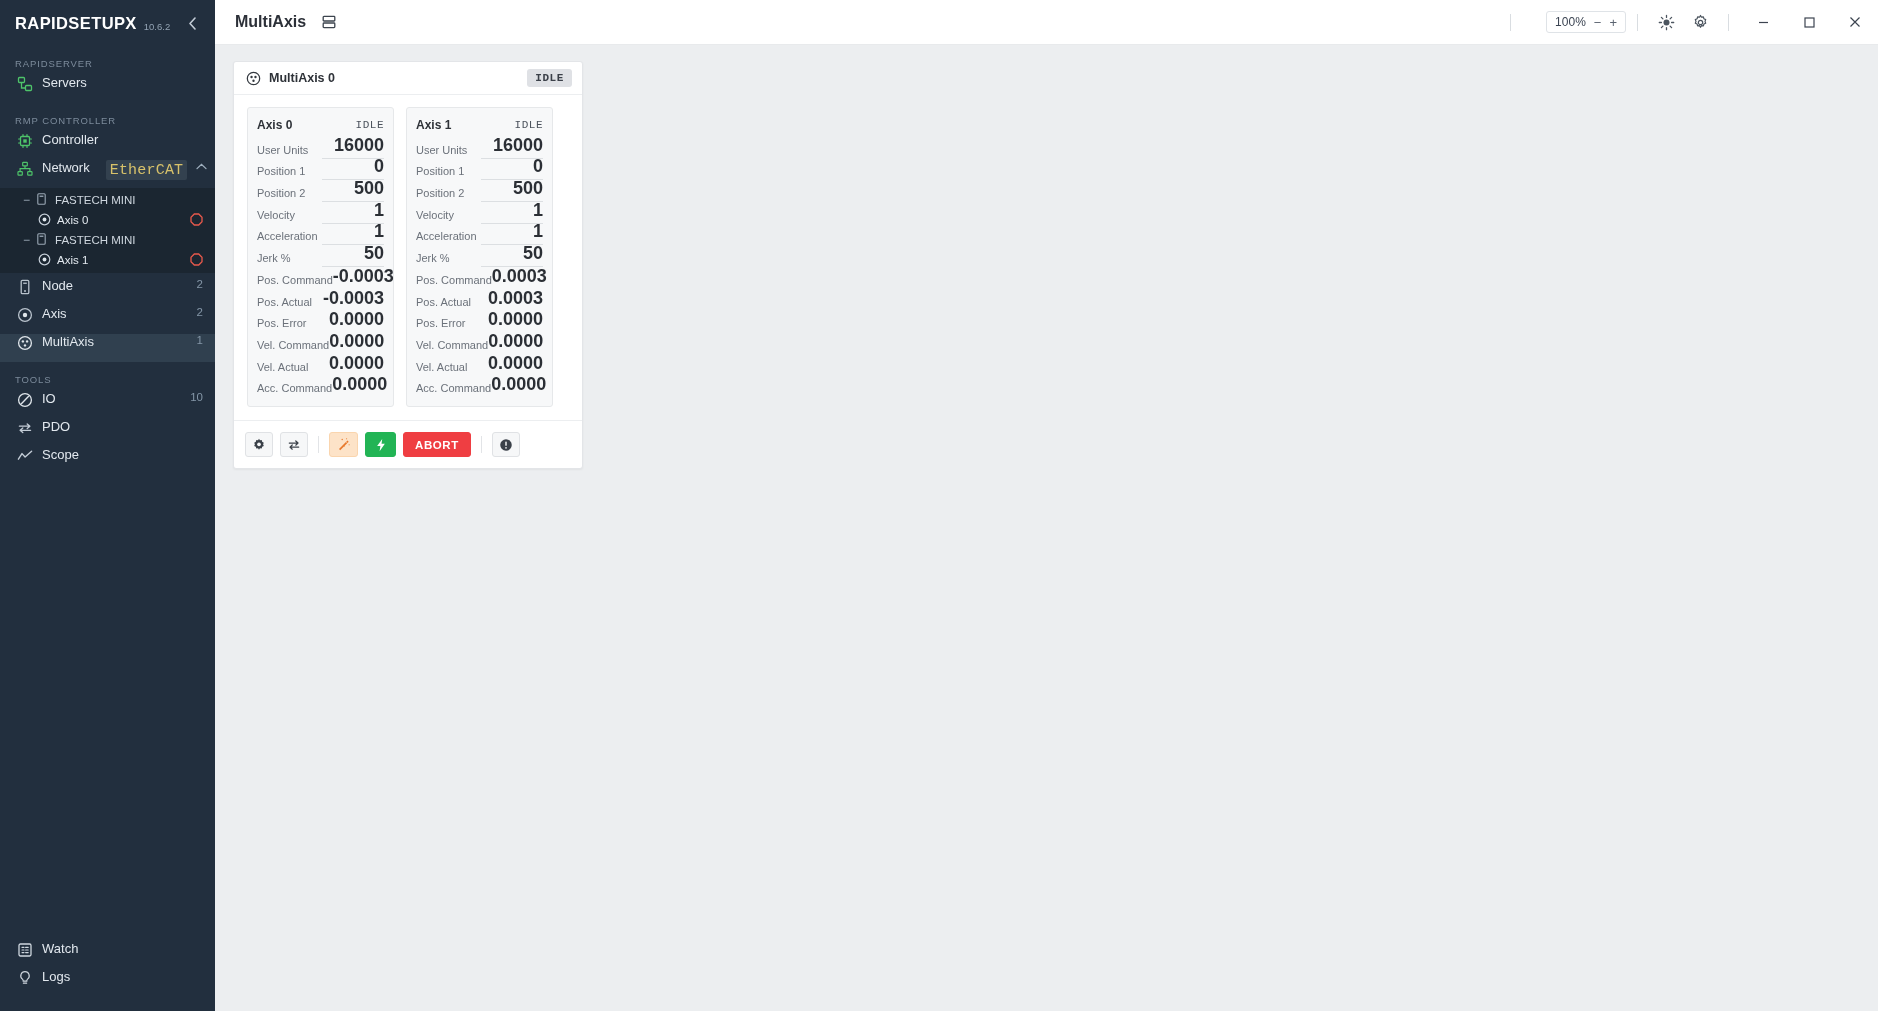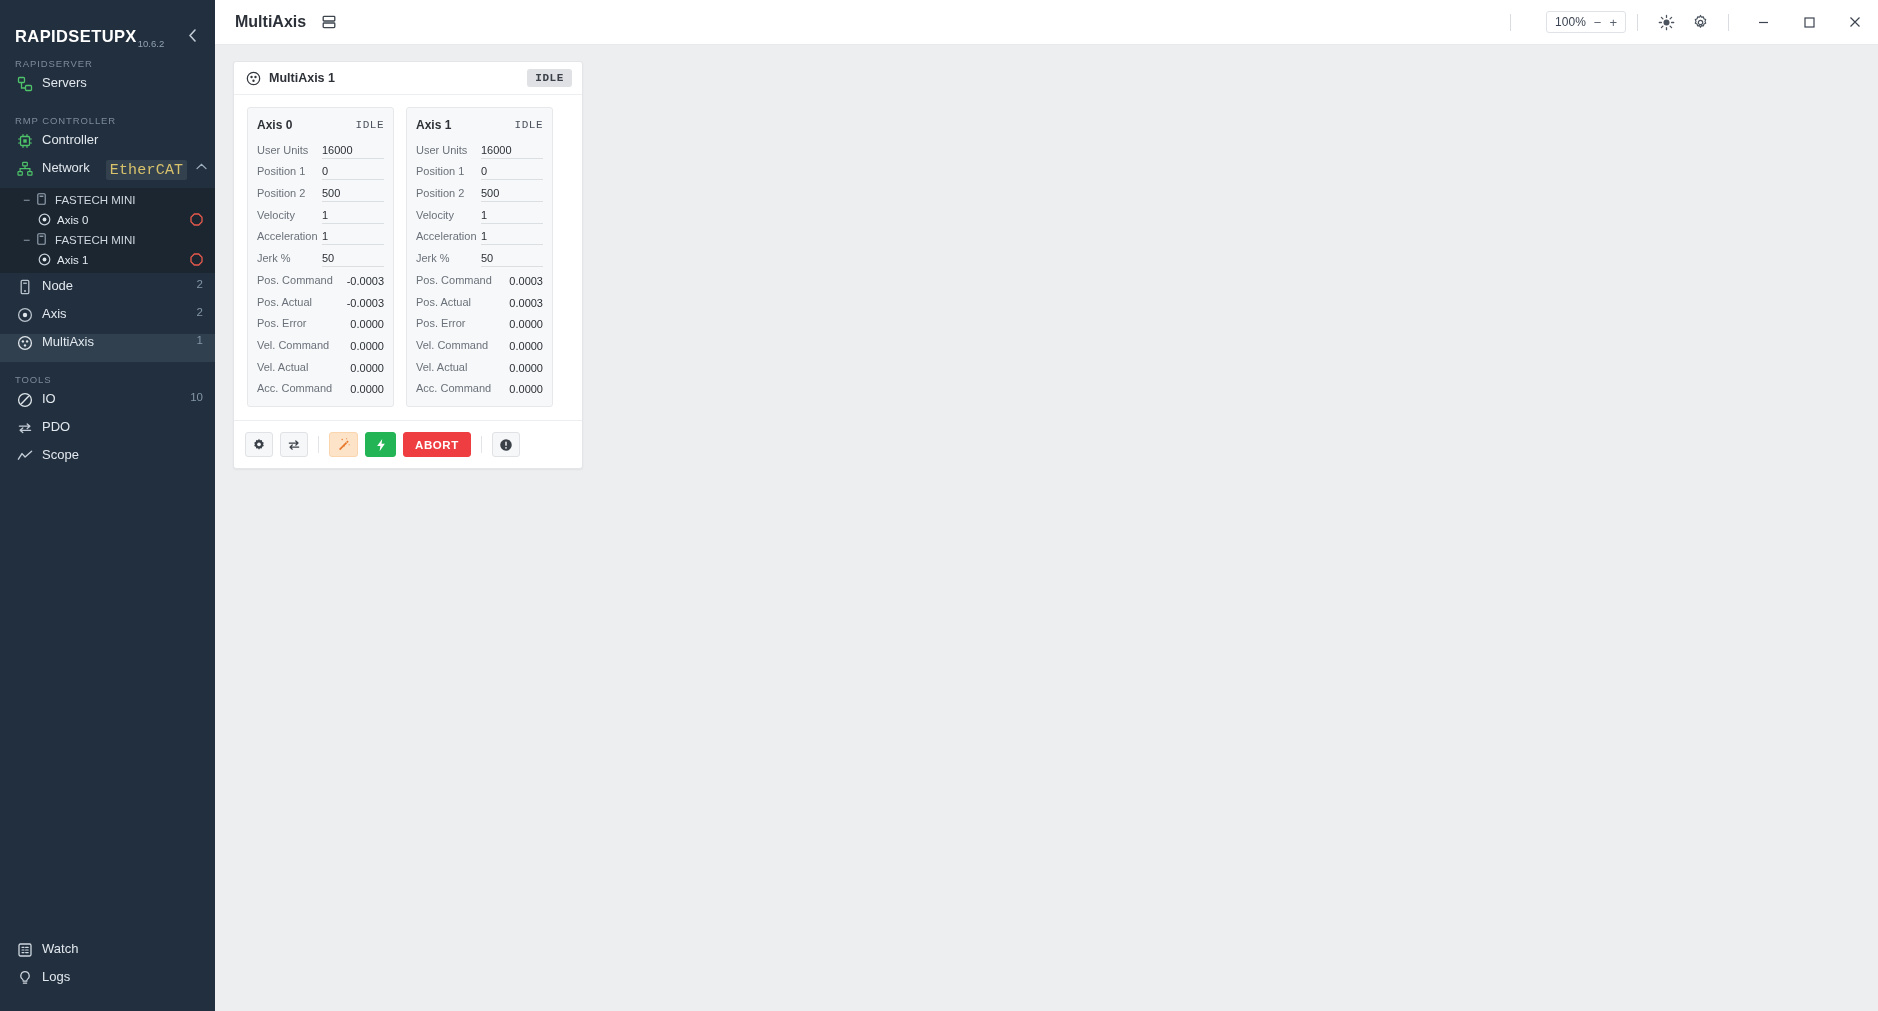--- a/index.html
+++ b/index.html
@@ -11,22 +11,22 @@
   .app { display: flex; width: 1878px; height: 1011px; }
 
   
   .sidebar {
     width: 215px; height: 1011px; flex: 0 0 215px;
     background: #222f3e; color: #d7dde4;
     display: flex; flex-direction: column;
     position: relative;
   }
   .brand-row {
-    height: 46px; display: flex; align-items: flex-end;
-    padding: 0 12px 0 15px; 
+    height: 46px; display: flex; align-items: center;
+    padding: 0 12px 0 15px; gap: 6px;
   }
   .brand-name { font-size: 16.5px; font-weight: bold; color: #ffffff; letter-spacing: .4px; }
   .brand-ver { font-size: 9.5px; color: #93a3b3; margin-left: 1px; position: relative; top: 3px; }
   .collapse-btn {
     margin-left: auto; width: 22px; height: 22px;
     display: flex; align-items: center; justify-content: center;
     color: #c3ccd6; font-size: 13px; cursor: pointer;
   }
 
   .sec-label {
@@ -111,22 +111,22 @@
   .axis-state {
     margin-left: auto; font-size: 11px; color: #4b525c; letter-spacing: .5px;
     font-family: "Liberation Mono", monospace;
   }
   .row {
     display: flex; align-items: flex-end; height: 21.7px;
     font-size: 11px; color: #6b717a;
   }
   .row .k { white-space: nowrap; padding-bottom: 3px; }
   .row .v {
-    margin-left: auto; font-size: 11px; font-weight: normal; color: #2b2f35;
-    text-align: left; padding-bottom: 2px;
+    margin-left: auto; font-size: 18px; font-weight: bold; color: #2b2f35;
+    text-align: right; padding-bottom: 2px;
   }
   .row.editable .v {
     border-bottom: 1px solid #dcdfe2; min-width: 62px; padding-bottom: 2px;
   }
 
   .panel-foot {
     border-top: 1px solid #eceef0; height: 48px;
     display: flex; align-items: center; gap: 7px; padding: 0 11px;
   }
   .fbtn {
@@ -400,21 +400,21 @@
 
         <div class="panel-head">
           <span class="ico">
             <svg width="15" height="15" viewBox="0 0 16 16">
                 <circle cx="8" cy="8" r="6.6" fill="none" stroke="#33383f" stroke-width="1.3"></circle>
                 <circle cx="5.9" cy="6.4" r="1.25" fill="#33383f"></circle>
                 <circle cx="10.1" cy="6.4" r="1.25" fill="#33383f"></circle>
                 <circle cx="8" cy="10.4" r="1.25" fill="#33383f"></circle>
               </svg>
           </span>
-          <span class="panel-title">MultiAxis 1</span>
+          <span class="panel-title">MultiAxis 0</span>
           <span class="state-chip">IDLE</span>
         </div>
 
         <div class="panel-body">
 
           <div class="axis-card">
             <div class="axis-head">
               <span class="axis-name">Axis 0</span>
               <span class="axis-state">IDLE</span>
             </div>

